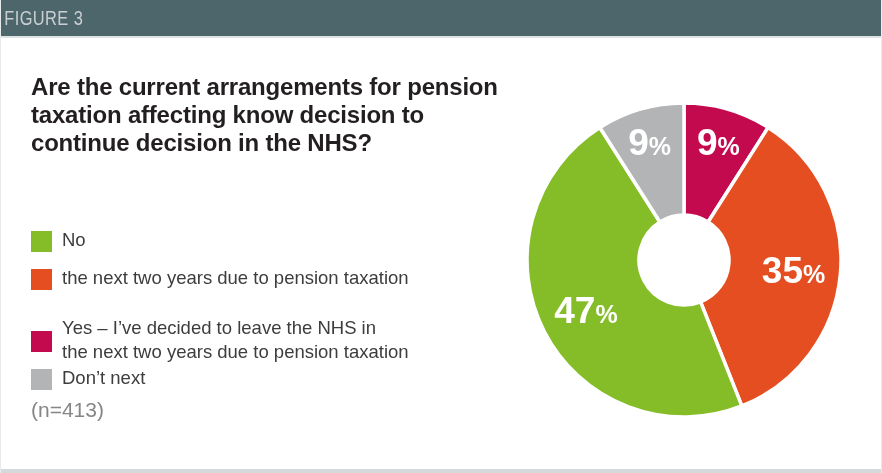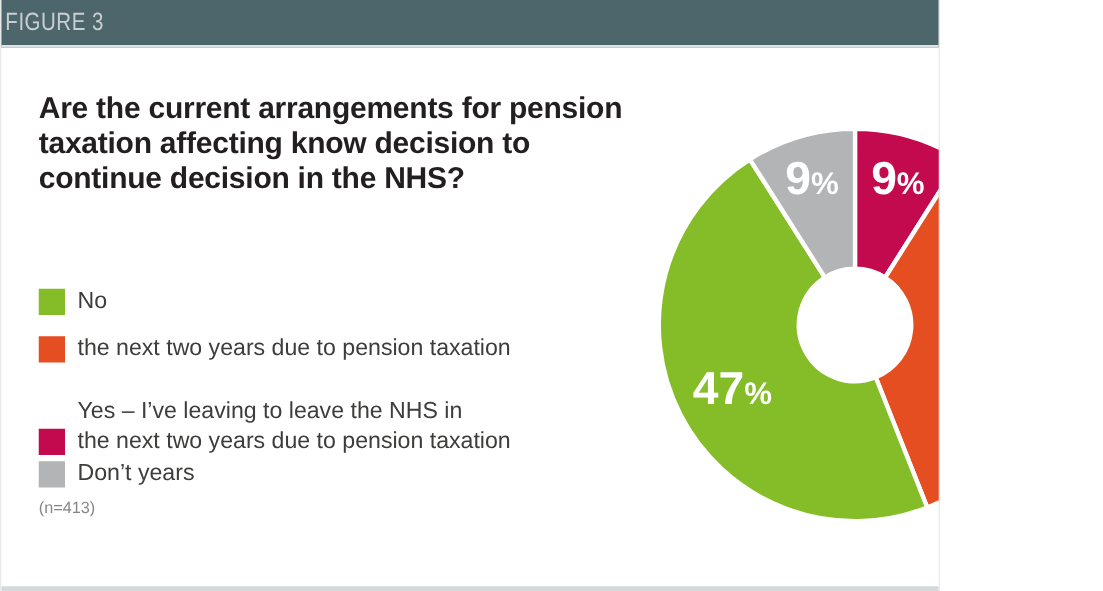--- a/index.html
+++ b/index.html
@@ -1,41 +1,41 @@
 <!DOCTYPE html>
 <html><head>
 <meta charset="utf-8">
 <style>
   * { margin:0; padding:0; box-sizing:border-box; }
   html,body { background:#ffffff; font-family:"Liberation Sans", sans-serif; }
   .card {
-    position:relative; width:752px; height:473px; background:#ffffff;
+    position:relative; width:882px; height:473px; background:#ffffff;
     border-left:1px solid #e7eaeb; border-right:1px solid #e7eaeb; overflow:hidden;
   }
   .figure-header {
     height:38px; background:#4d666c; border-bottom:2px solid #dde2e3;
     display:flex; align-items:center;
   }
   .figure-label {
     display:inline-block; color:#c9cfd1; font-size:20px; font-weight:500;
     letter-spacing:.5px; padding-left:4px; transform:scaleX(.82); transform-origin:0 50%;
     white-space:nowrap;
   }
   .content { position:absolute; top:40px; left:0; right:0; bottom:4px; }
   .chart-title {
     position:absolute; left:30px; top:33px; color:#231f20;
     font-size:24px; font-weight:bold; line-height:28px; letter-spacing:-.2px;
   }
   .chart-title span { display:block; white-space:nowrap; }
-  .legend-item { position:absolute; left:30px; display:flex; gap:10px; align-items:flex-end; }
+  .legend-item { position:absolute; left:30px; display:flex; gap:10px; align-items:center; }
   .legend-item .swatch { width:21px; height:21px; flex:0 0 21px; margin-top:2px; }
   .legend-item .ltext { font-size:18.5px; color:#3d3d3c; line-height:24px; }
   .legend-item .ltext span { display:block; white-space:nowrap; }
   .legend-item .ltext span:empty { display:none; }
-  .sample-note { position:absolute; left:30px; top:358px; font-size:13px; color:#868686; }
+  .sample-note { position:absolute; left:30px; top:358px; font-size:21px; color:#868686; }
   .donut-wrap { position:absolute; left:513px; top:50px; width:340px; height:340px; }
   .bottom-strip { position:absolute; left:0; right:0; bottom:0; height:4px; background:#d4dadb; }
 </style>
 </head>
 <body>
 
 <div class="card">
 
   <div class="figure-header">
     <span class="figure-label">FIGURE 3</span>
@@ -60,29 +60,29 @@
     <div class="legend-item" style="top:226px">
       <span class="swatch" style="background: rgb(229, 78, 32);"></span>
       <span class="ltext">
         <span>the next two years due to pension taxation</span>
       </span>
     </div>
 
     <div class="legend-item" style="top:276px">
       <span class="swatch" style="background: rgb(196, 10, 78);"></span>
       <span class="ltext">
-        <span>Yes – I’ve leaving to leave the NHS in</span>
+        <span>Yes – I’ve decided to leave the NHS in</span>
         <span>the next two years due to pension taxation</span>
       </span>
     </div>
 
     <div class="legend-item" style="top:326px">
       <span class="swatch" style="background: rgb(179, 180, 182);"></span>
       <span class="ltext">
-        <span>Don’t years</span>
+        <span>Don’t next</span>
 
       </span>
     </div>
 
     <div class="sample-note">(n=413)</div>
 
     <div class="donut-wrap">
       <svg id="donut" width="340" height="340" viewBox="0 0 340 340">
           <path d="M 170.00 125.00 L 170.00 13.00 A 157 157 0 0 1 254.12 37.44 L 194.11 132.01 A 45 45 0 0 0 170.00 125.00 Z" fill="#c40a4e" stroke="#ffffff" stroke-width="3.5"></path>
           <text x="204.32" y="51.88" dy="13" text-anchor="middle" fill="#ffffff" font-weight="bold" font-family="&quot;Liberation Sans&quot;, sans-serif"><tspan font-size="37">9</tspan><tspan font-size="25">%</tspan></text>

